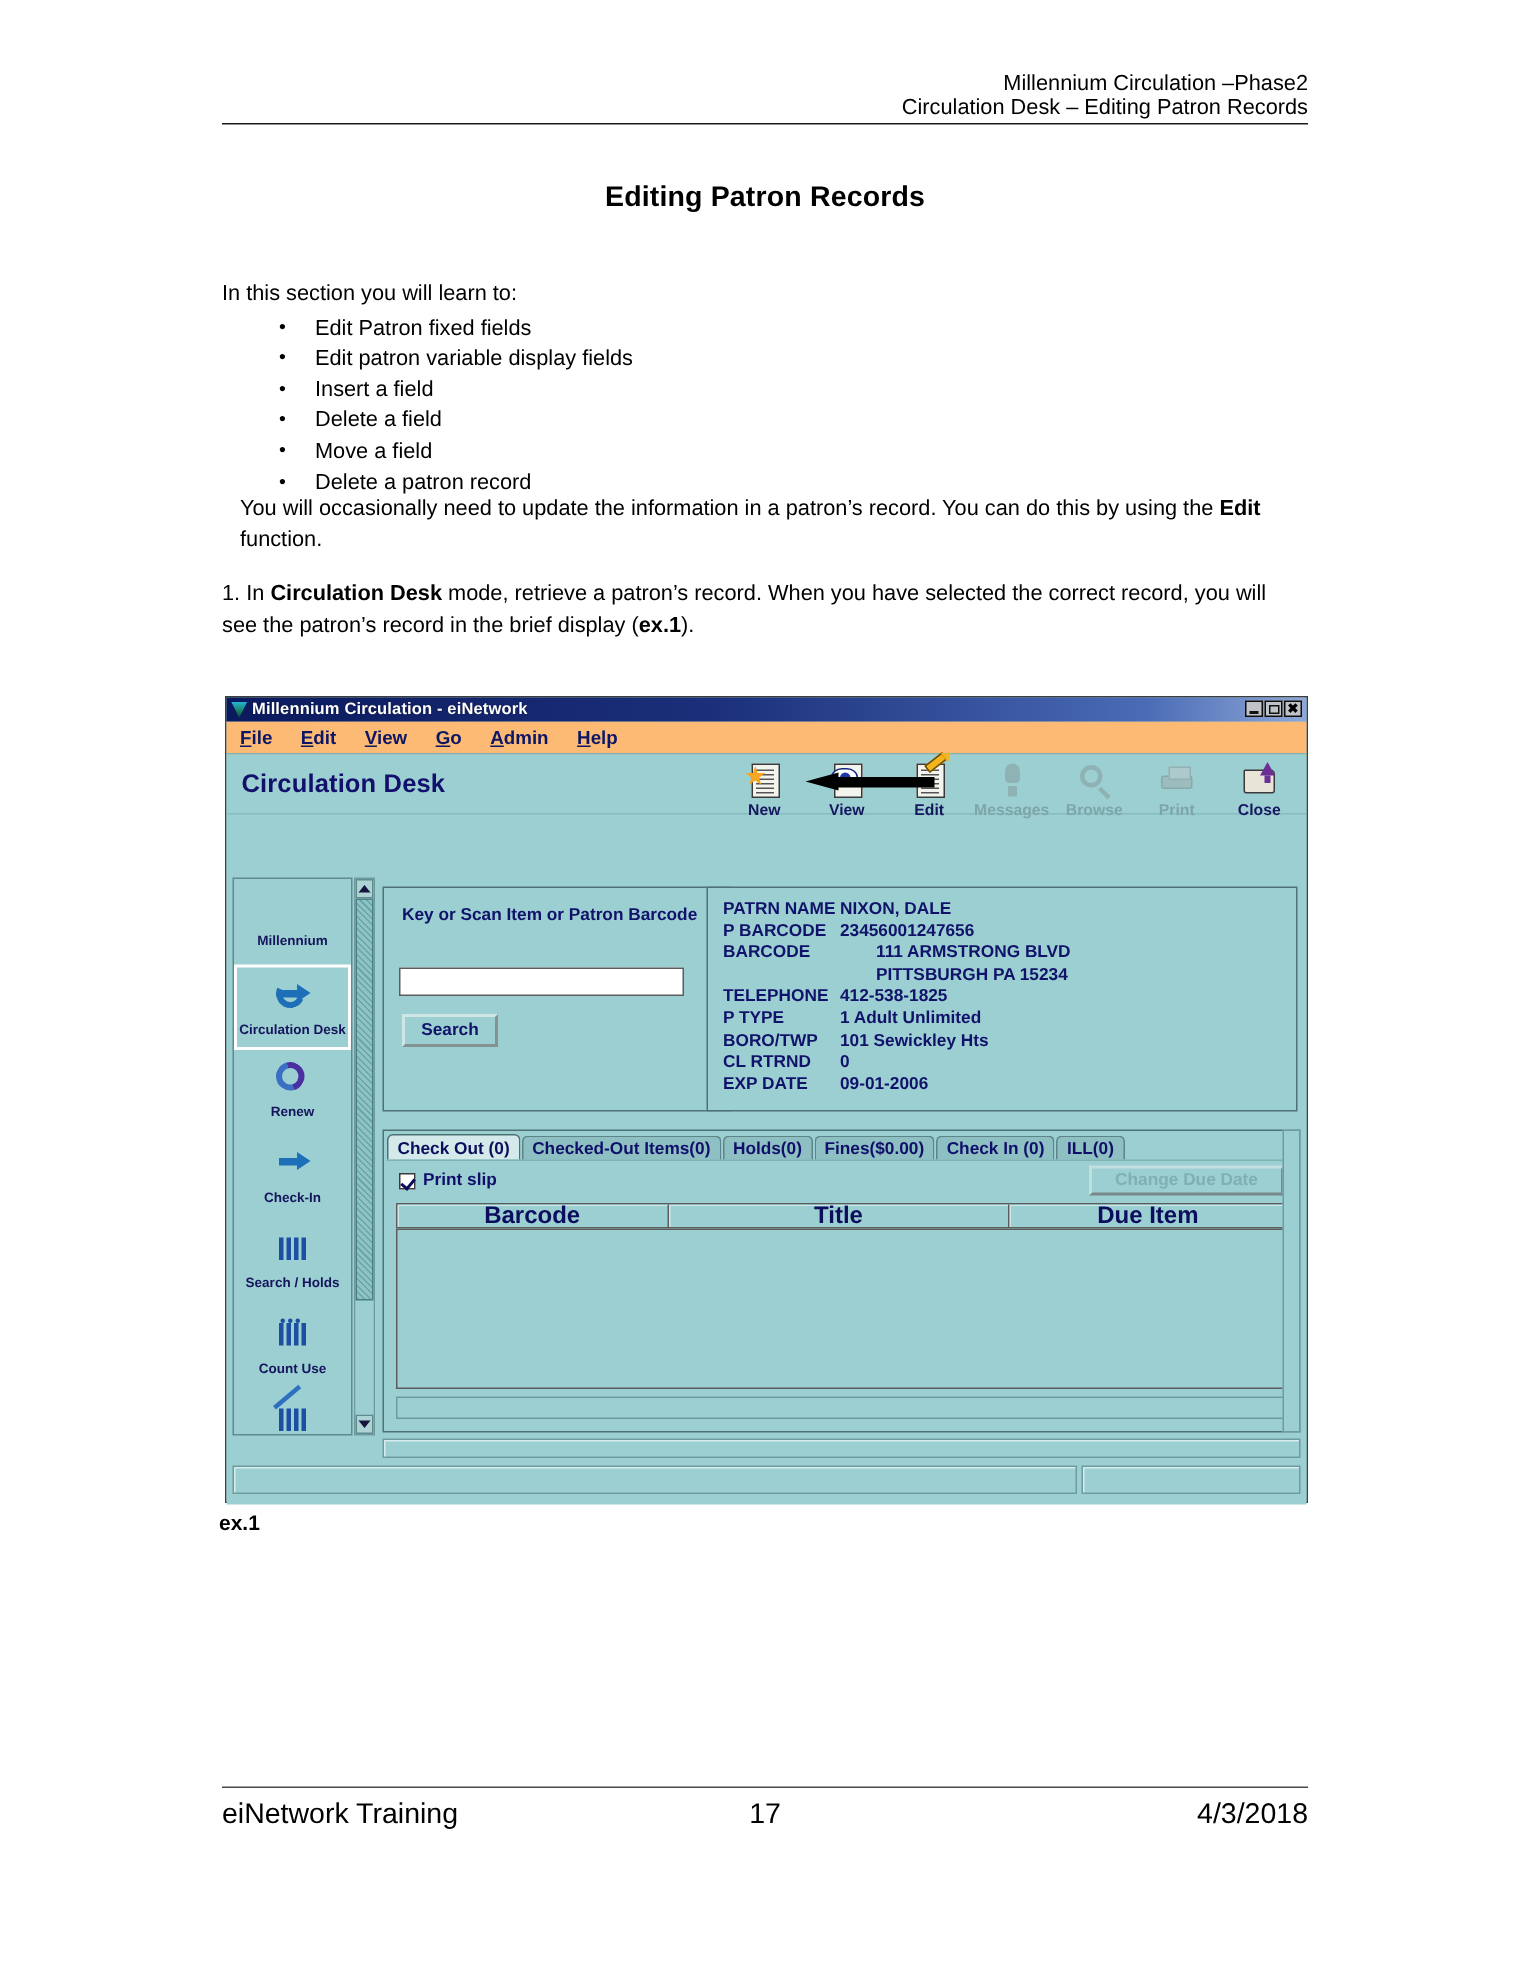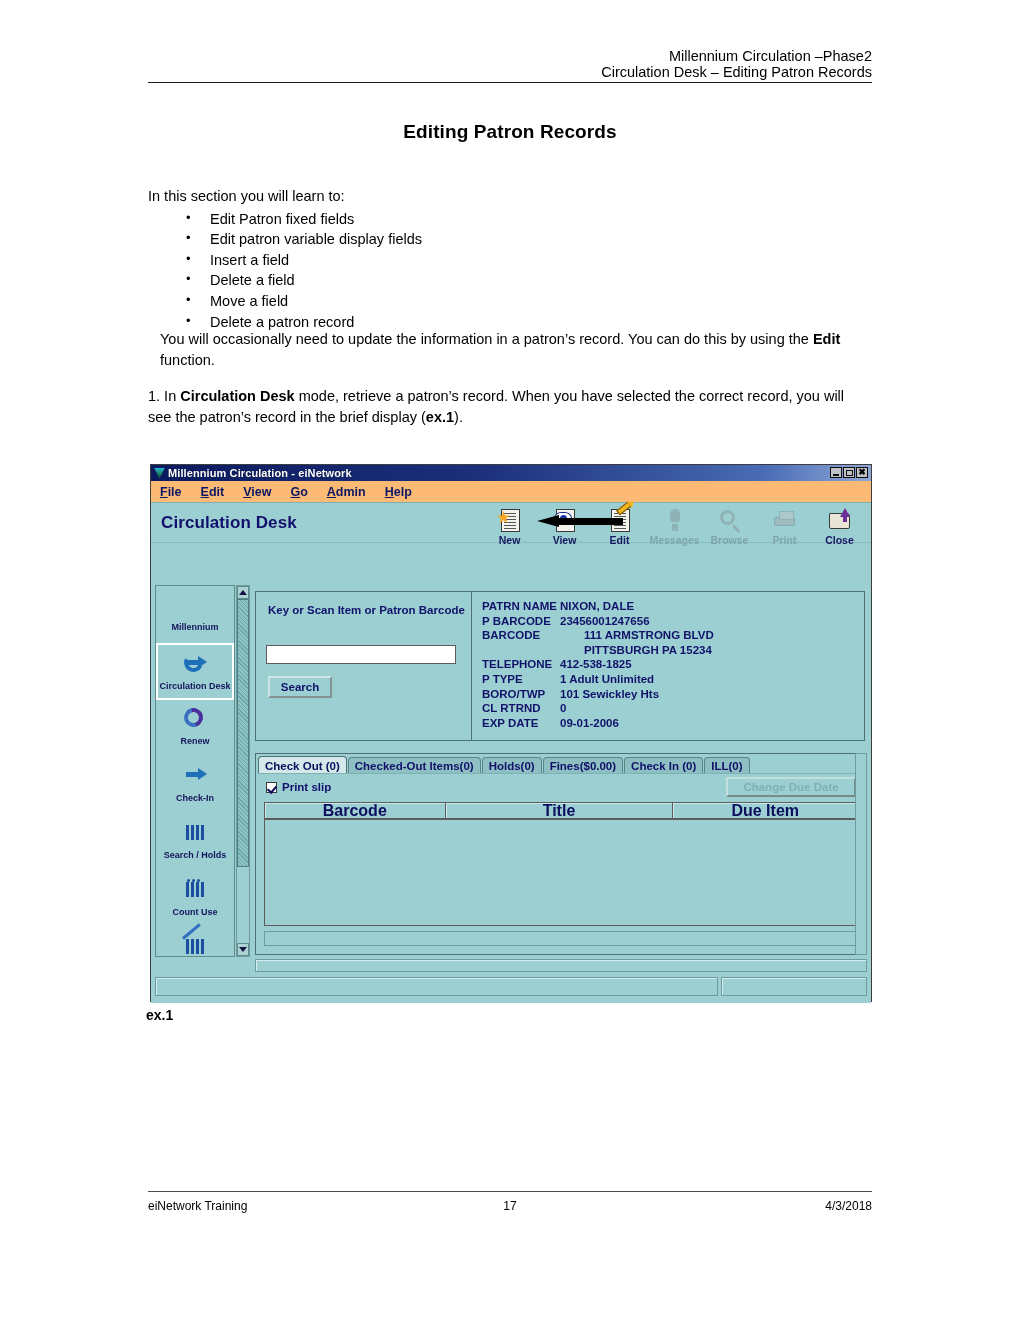--- a/index.html
+++ b/index.html
@@ -58,21 +58,21 @@
     font-size:14px; font-weight:bold;
   }
 
   .doc-footer-rule {
     position:absolute; left:148px; top:1191px; width:724px; height:0;
     border-top:1.5px solid #4a4a4a;
   }
   .doc-footer {
     position:absolute; left:148px; top:1199px; width:724px;
     display:flex; justify-content:space-between; align-items:center;
-    font-size:12px;
+    font-size:19px;
   }
   .doc-footer .f-mid { position:absolute; left:50%; transform:translateX(-50%); }
 
   
   .app-window {
     position:absolute; left:150px; top:464px; width:722px; height:538px;
     background:#9ccfd2;
     border:1px solid #3d3d3d;
     font-family:"Liberation Sans", sans-serif;
   }

